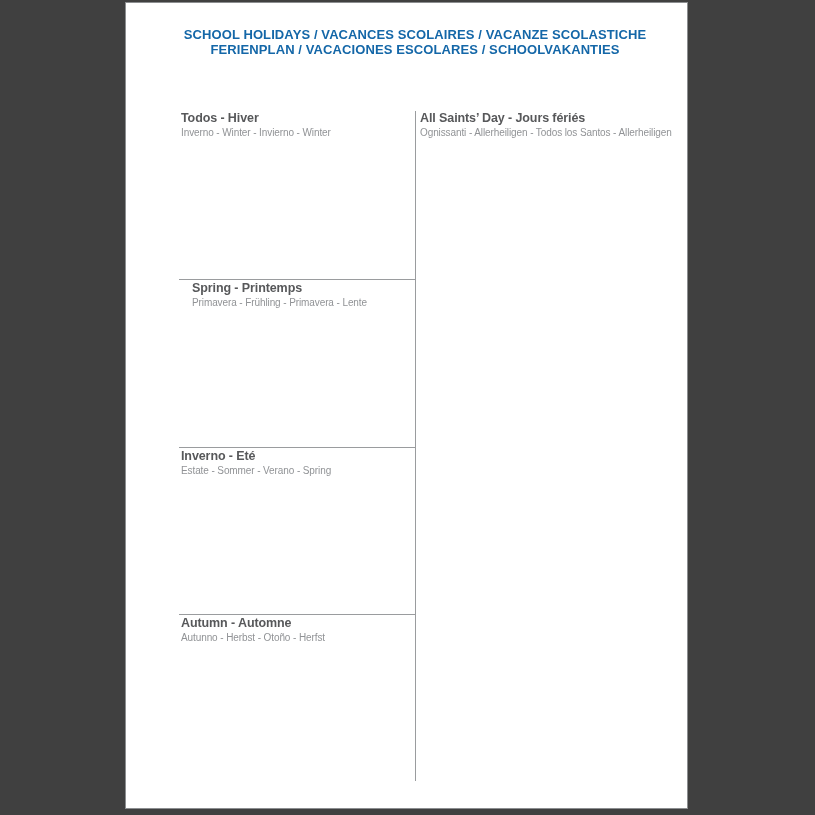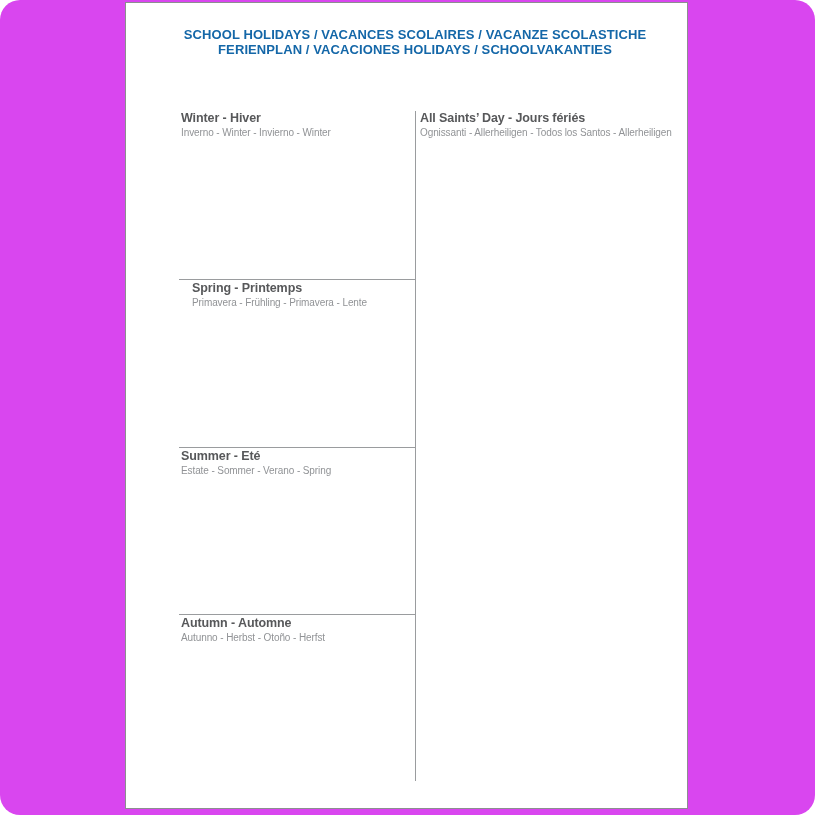--- a/index.html
+++ b/index.html
@@ -8,23 +8,22 @@
     background: #ffffff;
     width: 815px;
     height: 815px;
     font-family: "Liberation Sans", sans-serif;
     -webkit-font-smoothing: antialiased;
   }
   .canvas {
     position: relative;
     width: 815px;
     height: 815px;
-    background: #d946ef;
+    background: #404040;
     overflow: hidden;
-    border-radius: 20px;
   }
   .page {
     position: absolute;
     left: 125px;
     top: 2px;
     width: 563px;
     height: 807px;
     background: #ffffff;
     border: 1px solid var(--border-gray, #8c8e90);
     box-sizing: border-box;
@@ -85,39 +84,39 @@
   .sec-allsaints { left: 294px; top: 109px; }
 </style>
 </head>
 <body>
 
 <div class="canvas">
   <div class="page">
 
     <div class="page-title">
       <div>SCHOOL HOLIDAYS / VACANCES SCOLAIRES / VACANZE SCOLASTICHE</div>
-      <div>FERIENPLAN / VACACIONES HOLIDAYS / SCHOOLVAKANTIES</div>
+      <div>FERIENPLAN / VACACIONES ESCOLARES / SCHOOLVAKANTIES</div>
     </div>
 
     <div class="column-divider"></div>
 
     <div class="section sec-winter">
-      <div class="title">Winter - Hiver</div>
+      <div class="title">Todos - Hiver</div>
       <div class="subtitle">Inverno - Winter - Invierno - Winter</div>
     </div>
 
     <div class="section-divider hline-spring"></div>
     <div class="section sec-spring">
       <div class="title">Spring - Printemps</div>
       <div class="subtitle">Primavera - Frühling - Primavera - Lente</div>
     </div>
 
     <div class="section-divider hline-summer"></div>
     <div class="section sec-summer">
-      <div class="title">Summer - Eté</div>
+      <div class="title">Inverno - Eté</div>
       <div class="subtitle">Estate - Sommer - Verano - Spring</div>
     </div>
 
     <div class="section-divider hline-autumn"></div>
     <div class="section sec-allsaints">
       <div class="title">All Saints’ Day - Jours fériés</div>
       <div class="subtitle">Ognissanti - Allerheiligen - Todos los Santos - Allerheiligen</div>
     </div>
 
     <div class="section sec-autumn">

